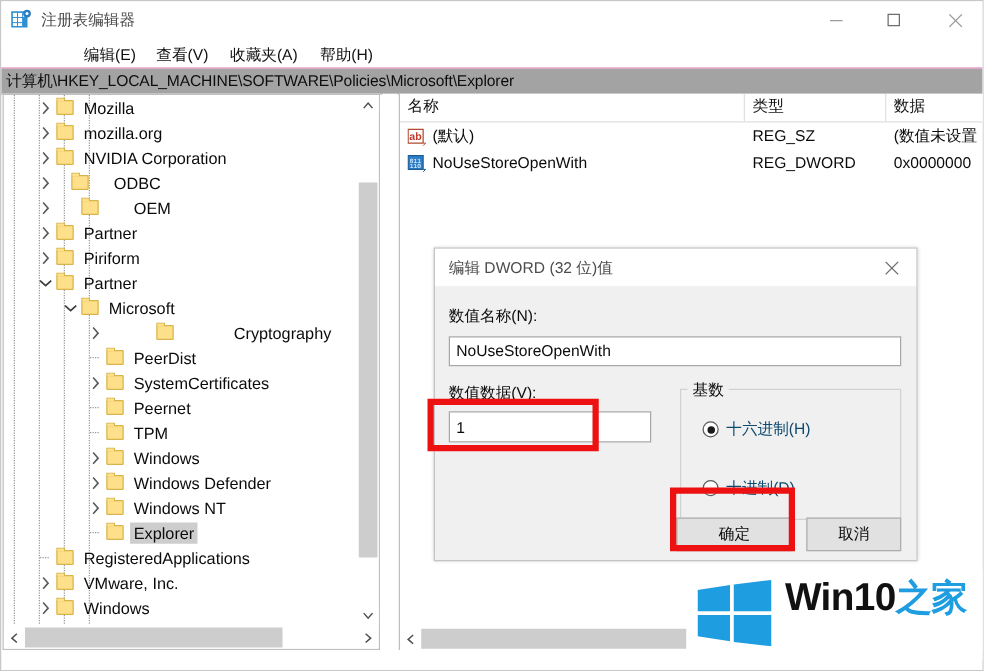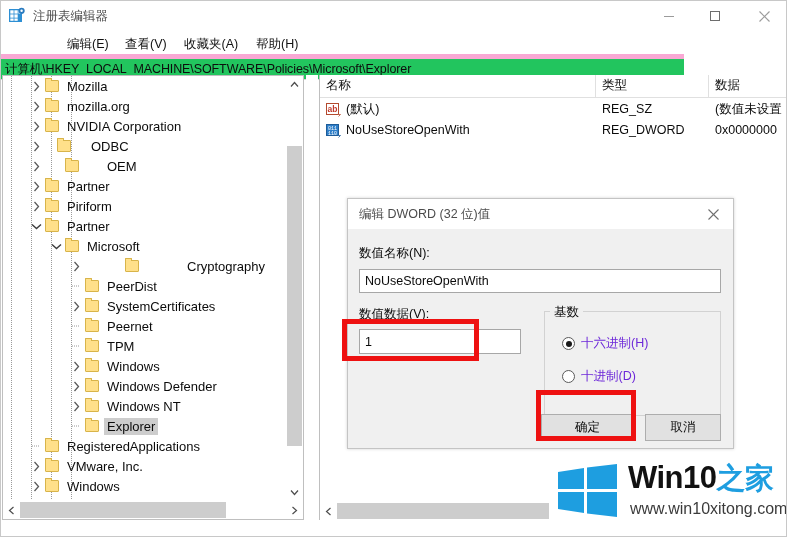--- a/index.html
+++ b/index.html
@@ -68,23 +68,23 @@
     font-size: 12.5px;
     color: #111111;
     white-space: nowrap;
     padding: 1px 3px;
   }
 
   
   .addressbar {
     position: absolute;
     left: 0; top: 53px;
-    width: 683px; height: 20px;
-    background: #22c55e;
-    border-top: 5px solid #f9a8d4;
+    width: 785px; height: 20px;
+    background: #a3a3a3;
+    border-top: 1px solid #f9a8d4;
     border-bottom: 1px solid #d8d8d8;
     overflow: hidden;
   }
   .address-text {
     position: absolute;
     left: 4px; top: 2px;
     font-size: 12.5px;
     color: #0d0d0d;
     white-space: nowrap;
     letter-spacing: -0.1px;
@@ -349,21 +349,21 @@
   .radio.checked::after {
     content: "";
     position: absolute;
     left: 2.5px; top: 2.5px;
     width: 6px; height: 6px;
     border-radius: 50%;
     background: #1a1a1a;
   }
   .radio-label {
     font-size: 12.5px;
-    color: #6d28d9;
+    color: #0c4a6e;
   }
   .dlg-button {
     position: absolute;
     background: #e1e1e1;
     border: 1px solid #adadad;
     box-sizing: border-box;
     font-family: "Liberation Sans", "DejaVu Sans", sans-serif;
     font-size: 12.5px;
     color: #0b0b0b;
     display: flex;
@@ -793,21 +793,21 @@
       <div class="dlg-label" style="left:11px; top:77px;">数值数据(V):</div>
       <input class="dlg-input" style="left: 11px; top: 100px; width: 162px; height: 25px;" value="1">
 
       <div class="groupbox" style="left:196px; top:82px; width:177px; height:105px;"></div>
       <div class="groupbox-title" style="left:202px; top:75px;">基数</div>
 
       <div class="radio-row" style="left:214px; top:106px;">
         <span class="radio checked"></span>
         <span class="radio-label">十六进制(H)</span>
       </div>
-      <div class="radio-row" style="left:214px; top:139px;text-align:center;">
+      <div class="radio-row" style="left:214px; top:153px;text-align:center;">
         <span class="radio"></span>
         <span class="radio-label">十进制(D)</span>
       </div>
 
       <div class="dlg-button" style="left:193px; top:185px; width:93px; height:27px;">确定</div>
       <div class="dlg-button" style="left:297px; top:185px; width:76px; height:27px;">取消</div>
     </div>
   </div>
 
   <div class="redbox" style="left:341px; top:318px; width:137px; height:42px;"></div>
@@ -818,16 +818,15 @@
       <svg width="60" height="53" viewBox="0 0 60 53">
         <polygon points="0,8 26,4 26,25 0,25" fill="#1e9ee0"></polygon>
         <polygon points="29,3.5 59,0 59,25 29,25" fill="#1e9ee0"></polygon>
         <polygon points="0,28 26,28 26,49 0,45" fill="#1e9ee0"></polygon>
         <polygon points="29,28 59,28 59,53 29,49.5" fill="#1e9ee0"></polygon>
       </svg>
     </div>
     <div class="wm-title">
       <span class="b">Win10</span><span class="c">之家</span>
     </div>
-    <div class="wm-url">www.win10xitong.com</div>
   </div>
 
 </div>
 
 </body></html>

